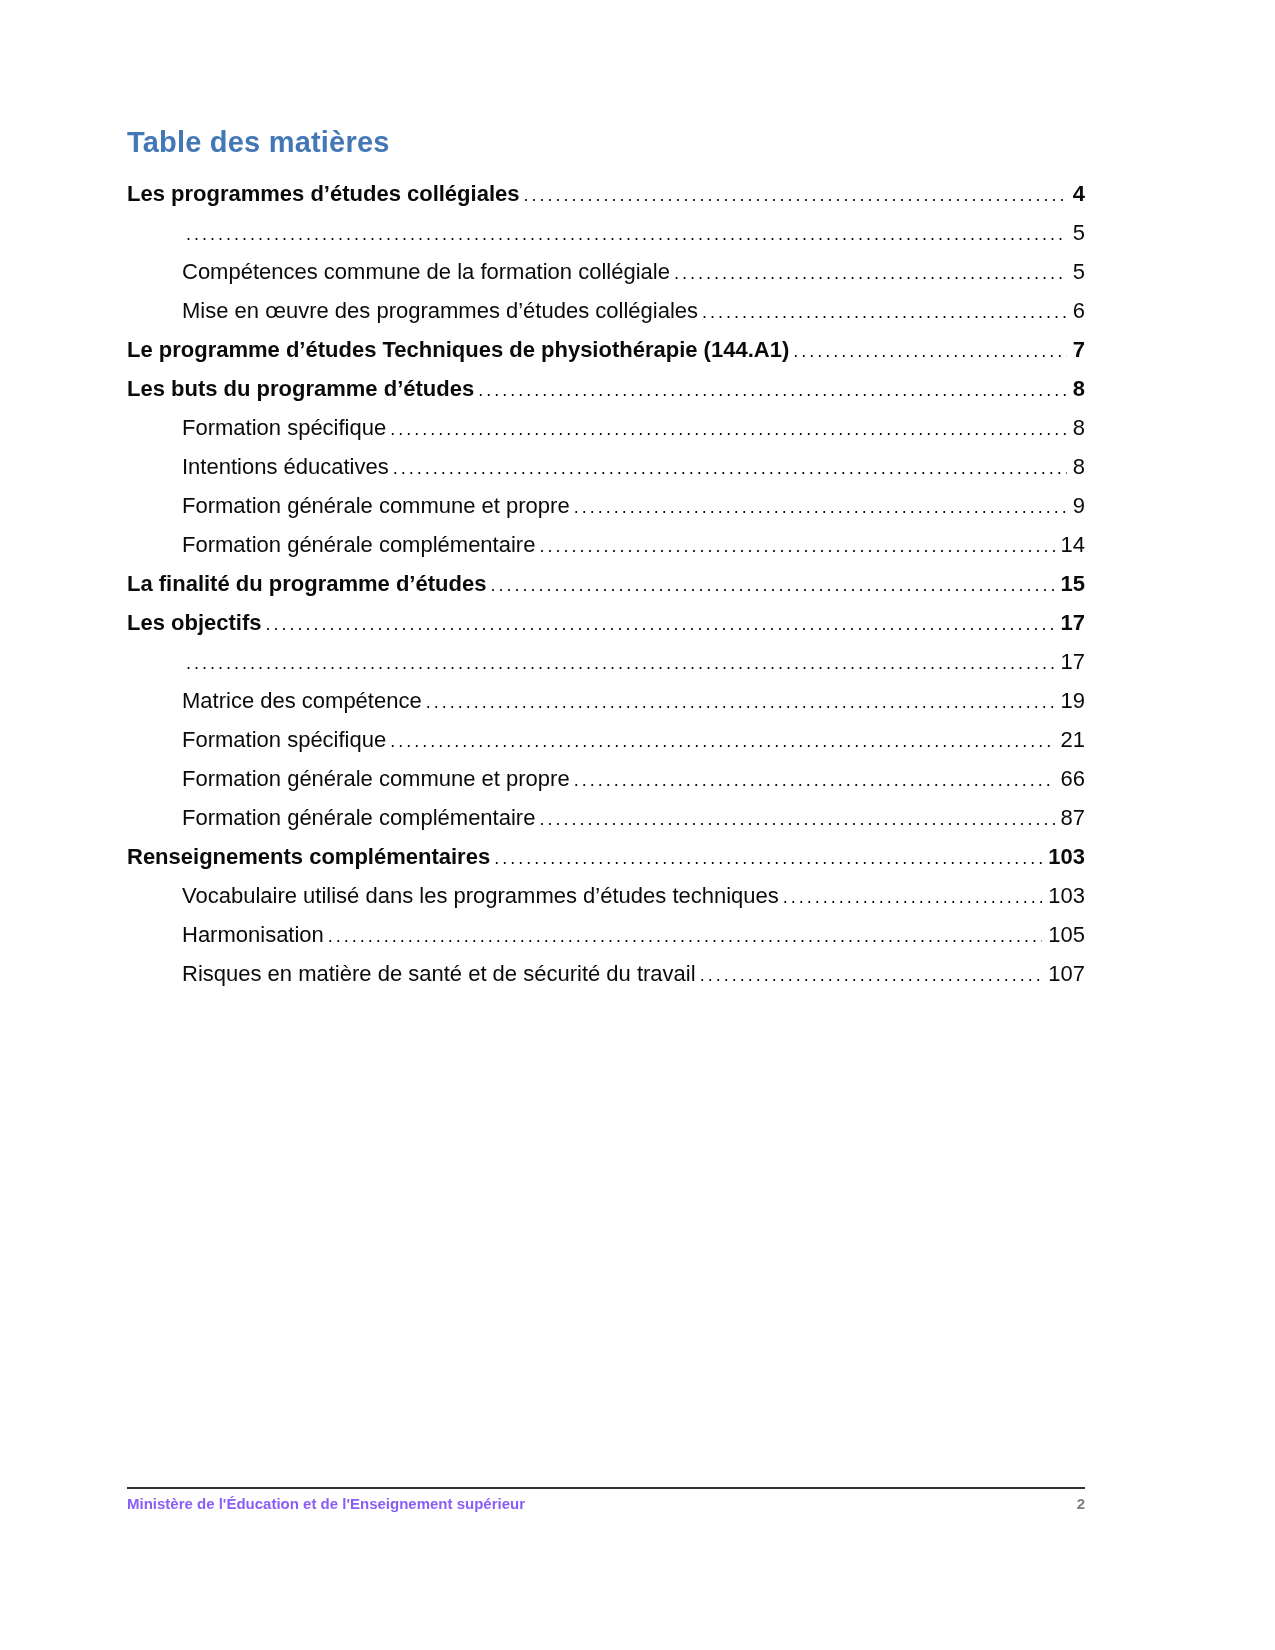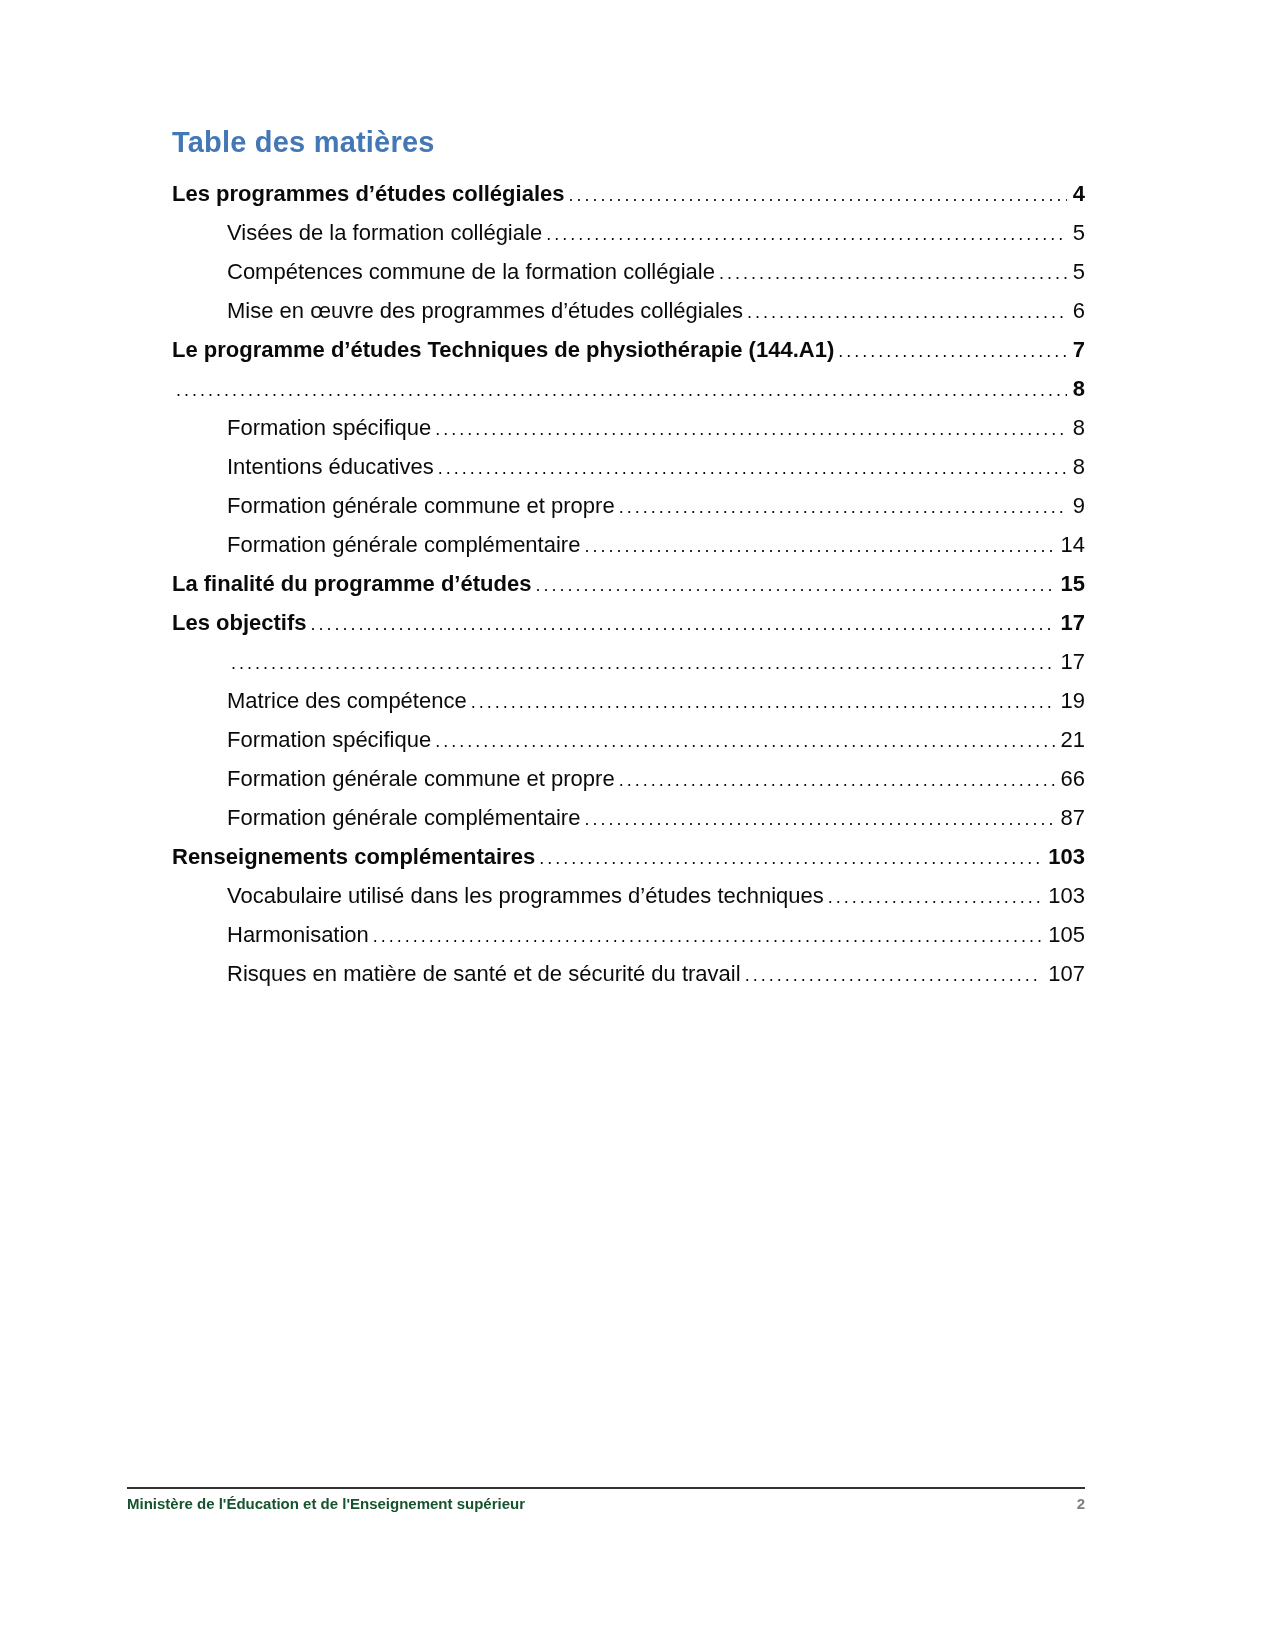--- a/index.html
+++ b/index.html
@@ -15,21 +15,20 @@
     width:1275px;
     height:1650px;
     background:#ffffff;
     overflow:hidden;
   }
   .content {
     position:absolute;
     left:127px;
     right:190px;
     top:126px;
-    margin-left:45px;
   }
   .doc-title {
     font-size:29px;
     font-weight:bold;
     color:#4477B5;
     margin-bottom:16px;
     letter-spacing:0.2px;
   }
   .toc-list { width:100%; }
   .toc-row {
@@ -65,61 +64,61 @@
     top:1487px;
     border-top:2px solid #333333;
     padding-top:6px;
     display:flex;
     justify-content:space-between;
     align-items:baseline;
   }
   .footer-left {
     font-size:15px;
     font-weight:bold;
-    color:#14532d;
+    color:#8b5cf6;
   }
   .footer-page {
     font-size:15px;
     font-weight:bold;
     color:#7F7F7F;
   }
 </style>
 </head>
 <body>
 
 <div class="page">
   <div class="content">
     <h1 class="doc-title">Table des matières</h1>
     <div class="toc-list">
         <div class="toc-row level-0">
           <span class="toc-label">Les programmes d’études collégiales</span>
           <span class="toc-leader"></span>
           <span class="toc-page">4</span>
         </div>
         <div class="toc-row level-1">
-          <span class="toc-label">Visées de la formation collégiale</span>
           <span class="toc-leader"></span>
           <span class="toc-page">5</span>
         </div>
         <div class="toc-row level-1">
           <span class="toc-label">Compétences commune de la formation collégiale</span>
           <span class="toc-leader"></span>
           <span class="toc-page">5</span>
         </div>
         <div class="toc-row level-1">
           <span class="toc-label">Mise en œuvre des programmes d’études collégiales</span>
           <span class="toc-leader"></span>
           <span class="toc-page">6</span>
         </div>
         <div class="toc-row level-0">
           <span class="toc-label">Le programme d’études Techniques de physiothérapie (144.A1)</span>
           <span class="toc-leader"></span>
           <span class="toc-page">7</span>
         </div>
         <div class="toc-row level-0">
+          <span class="toc-label">Les buts du programme d’études</span>
           <span class="toc-leader"></span>
           <span class="toc-page">8</span>
         </div>
         <div class="toc-row level-1">
           <span class="toc-label">Formation spécifique</span>
           <span class="toc-leader"></span>
           <span class="toc-page">8</span>
         </div>
         <div class="toc-row level-1">
           <span class="toc-label">Intentions éducatives</span>

